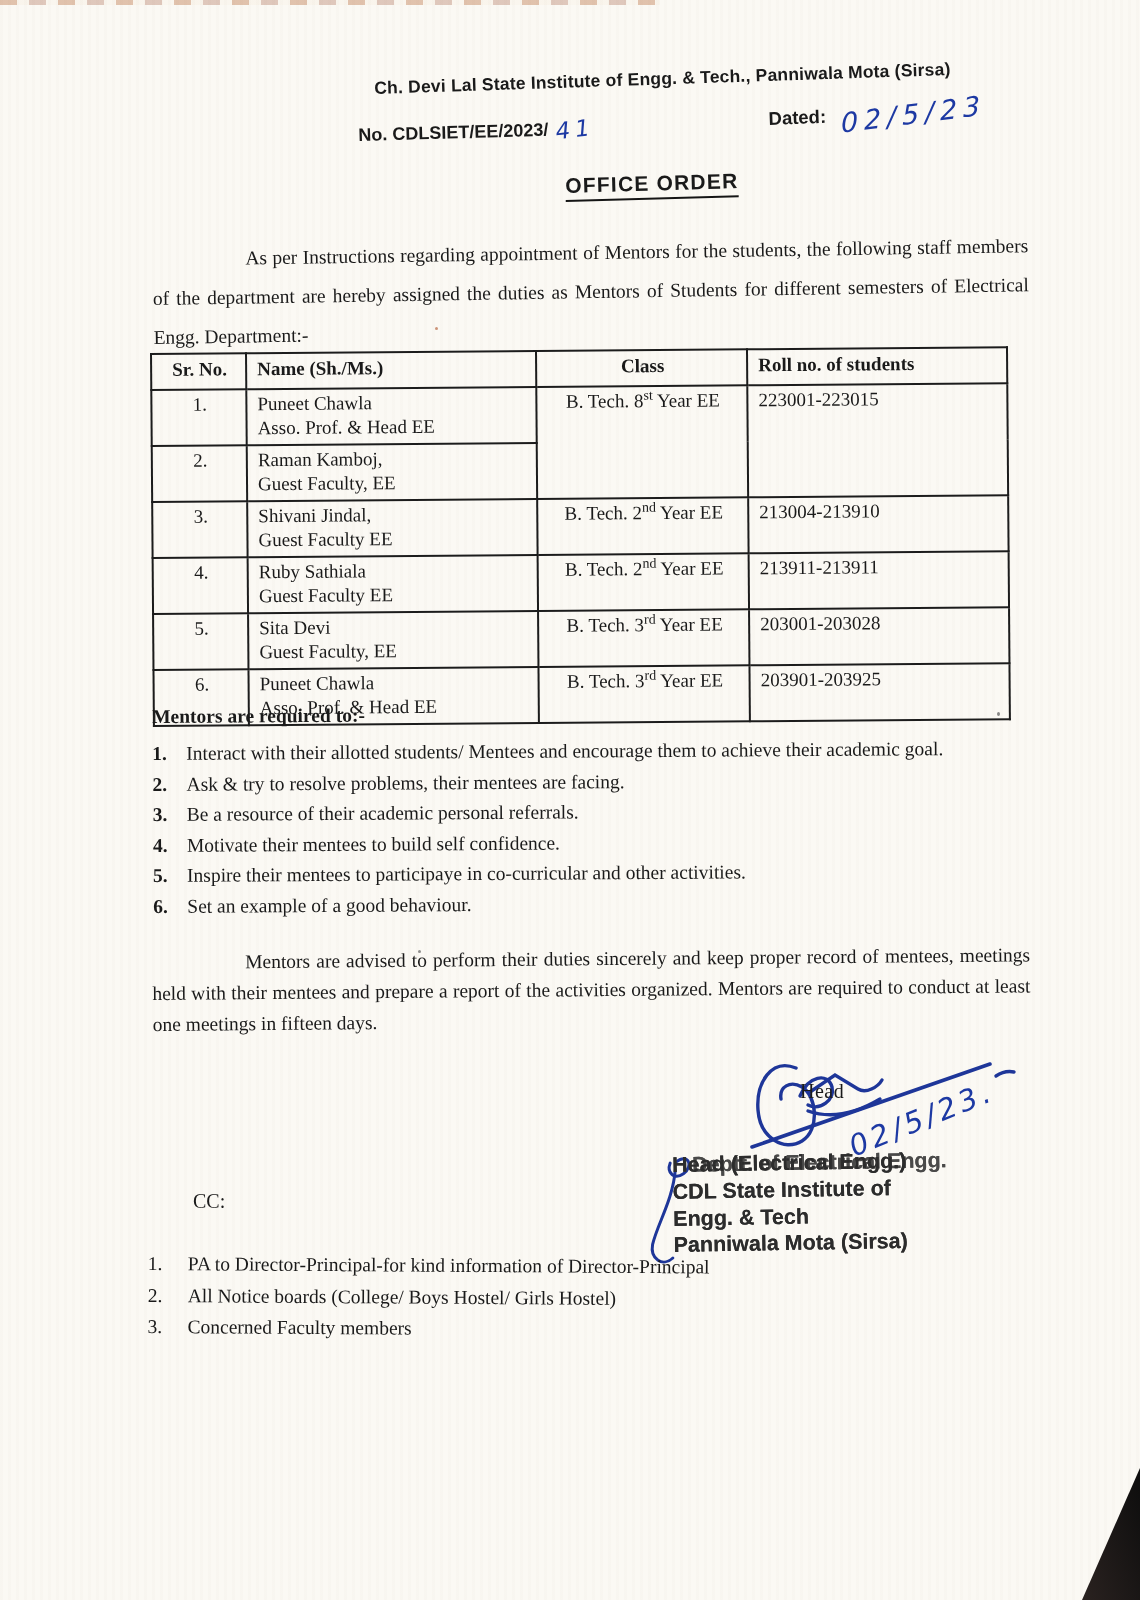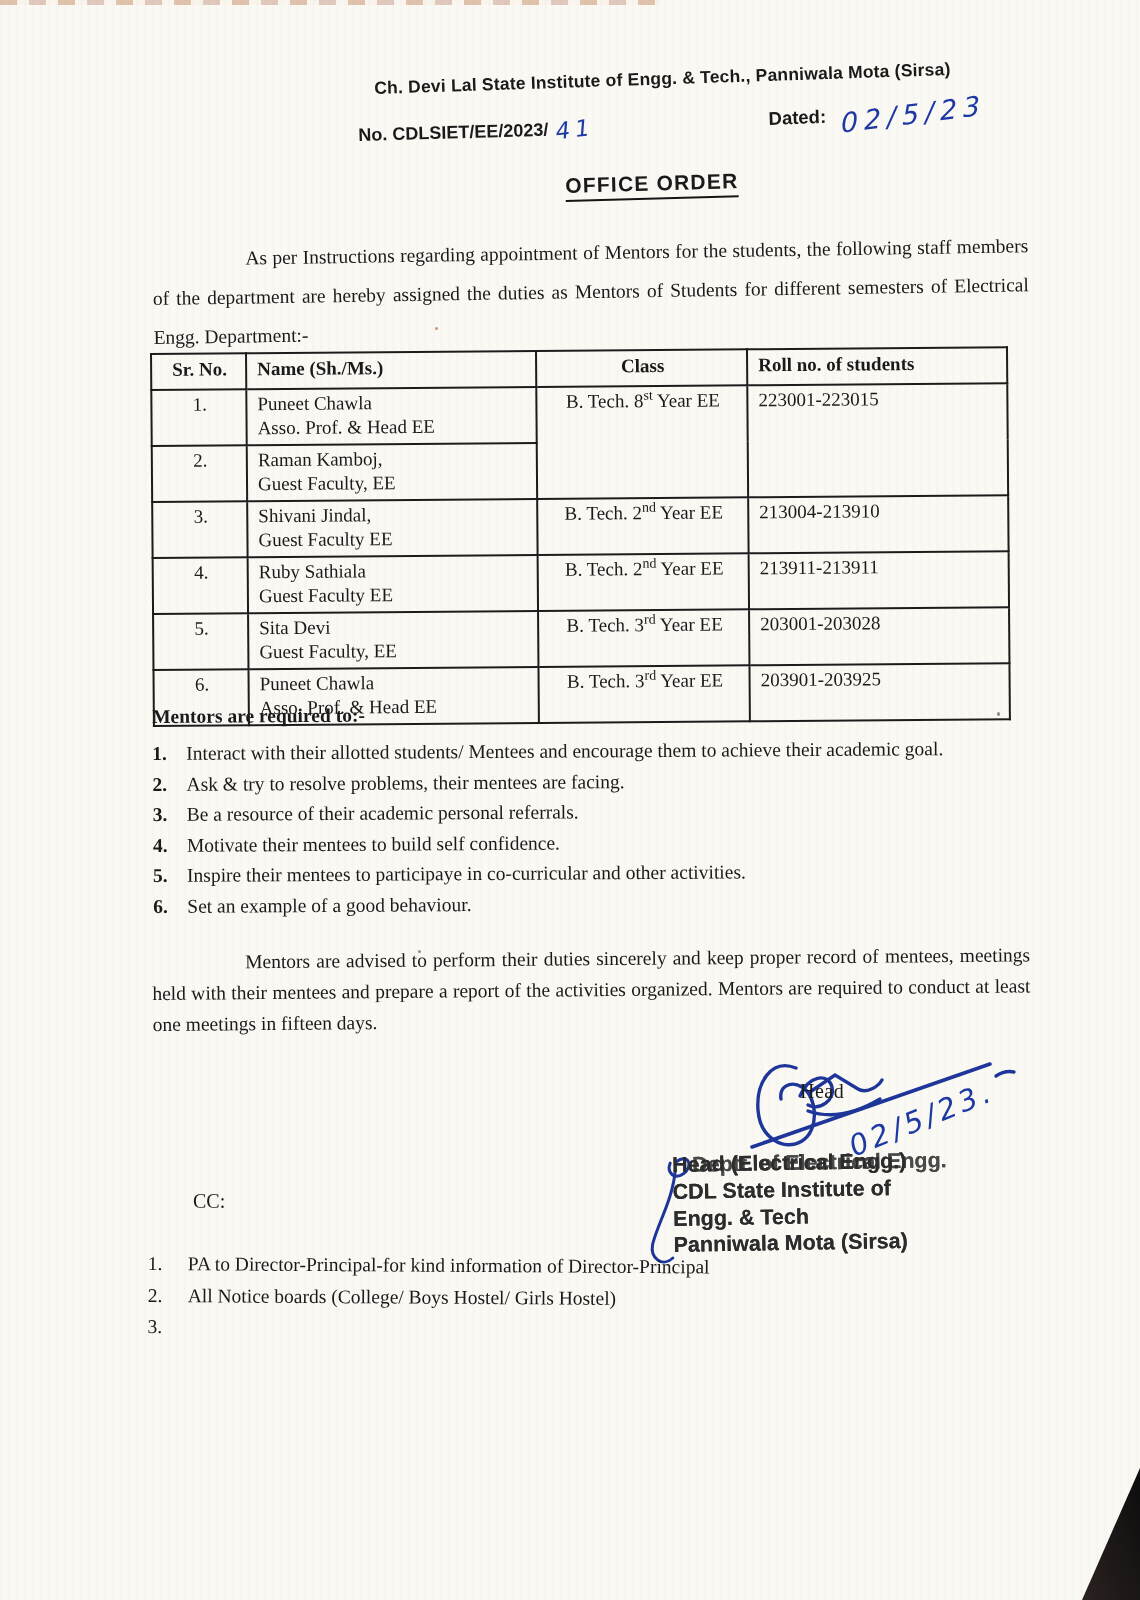--- a/index.html
+++ b/index.html
@@ -238,16 +238,17 @@
     <div class="cc-item">
         <span class="num">1.</span>
         <span class="txt">PA to Director-Principal-for kind information of Director-Principal</span>
       </div>
     <div class="cc-item">
         <span class="num">2.</span>
         <span class="txt">All Notice boards (College/ Boys Hostel/ Girls Hostel)</span>
       </div>
     <div class="cc-item">
         <span class="num">3.</span>
+        <span class="txt">Concerned Faculty members</span>
       </div>
   </div>
 
 </div>
 
 </body></html>

